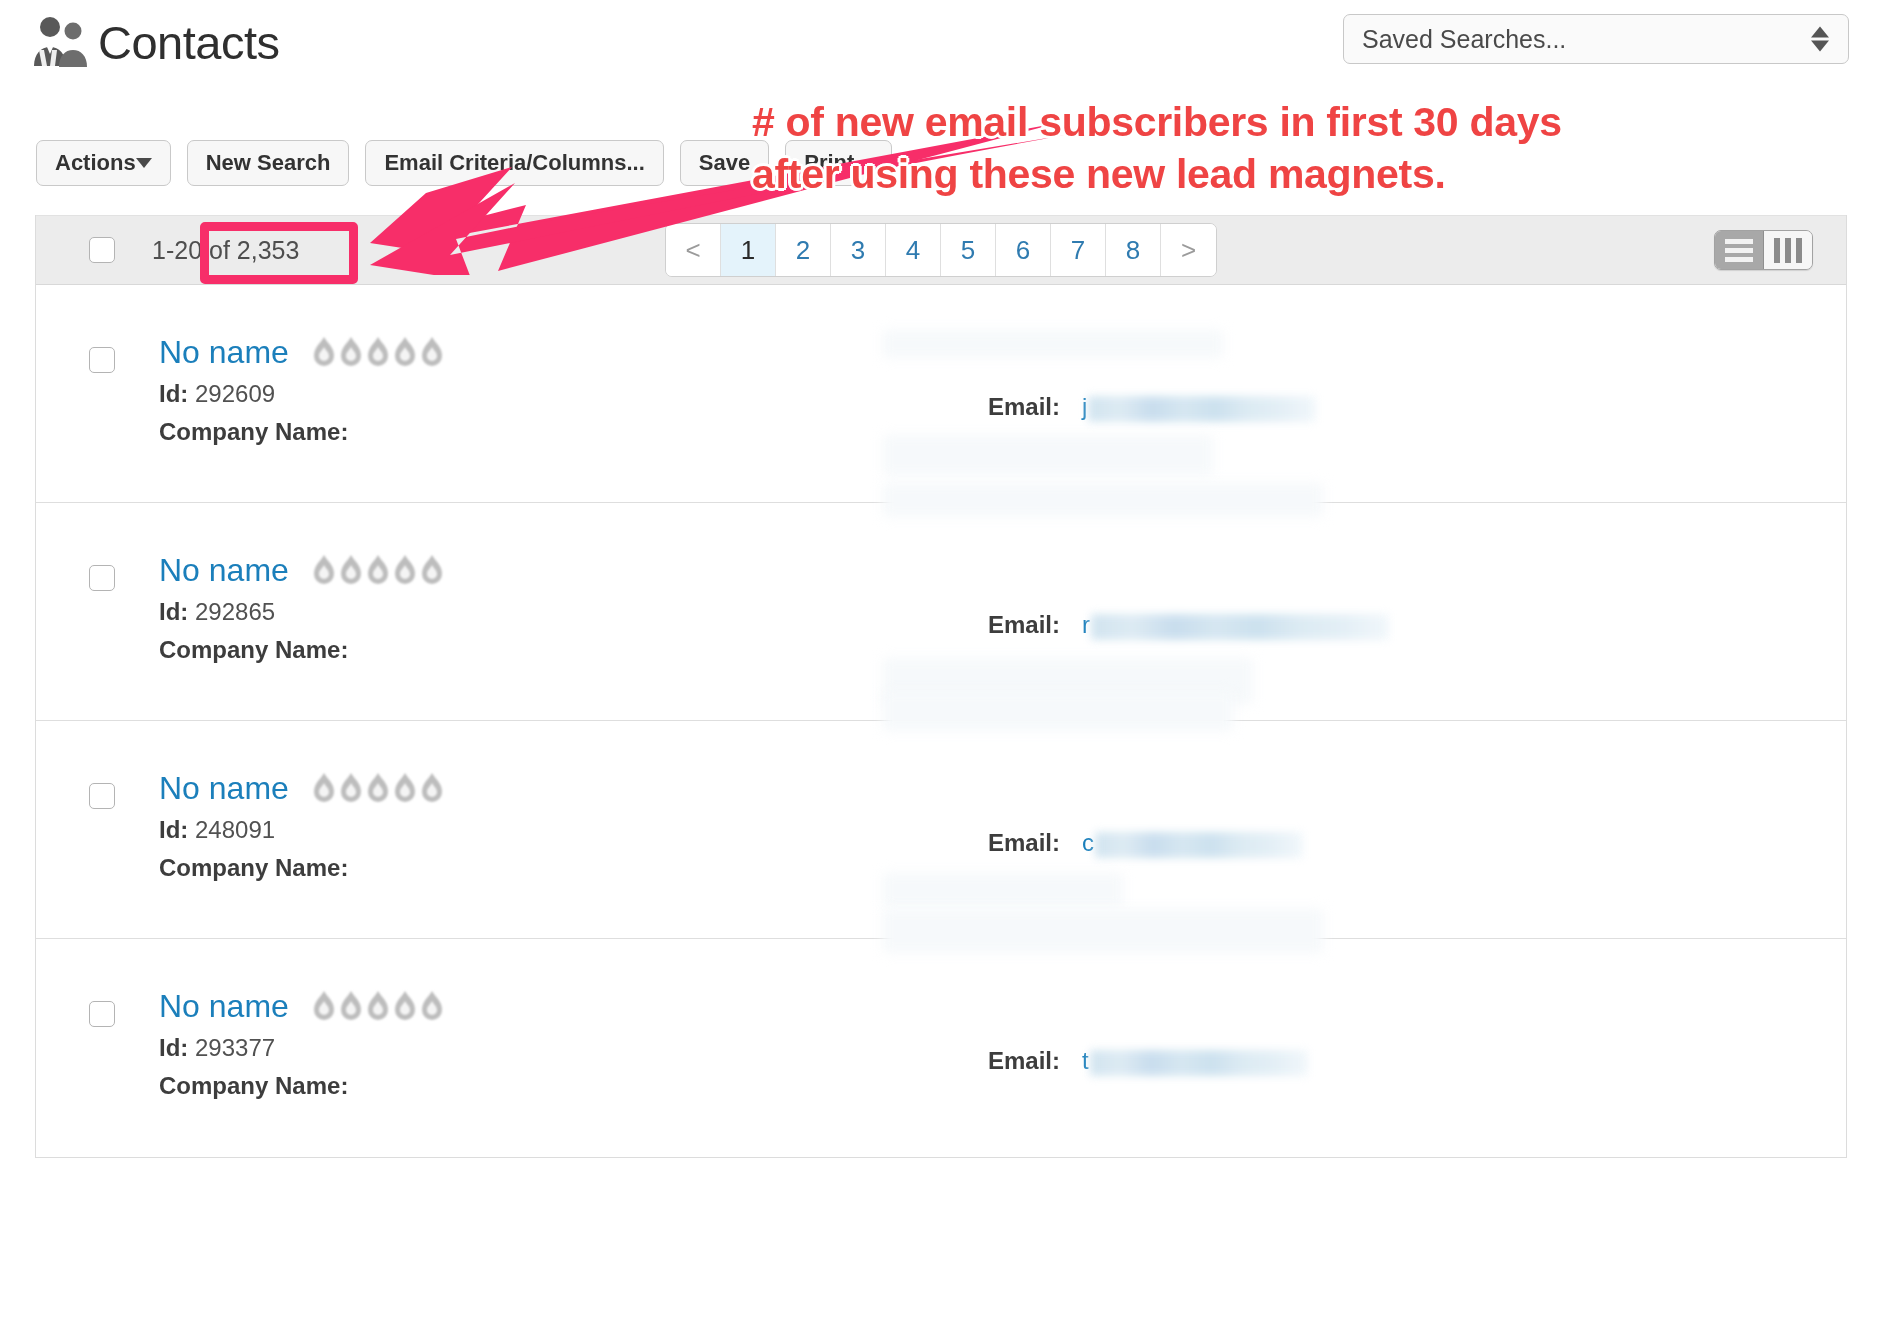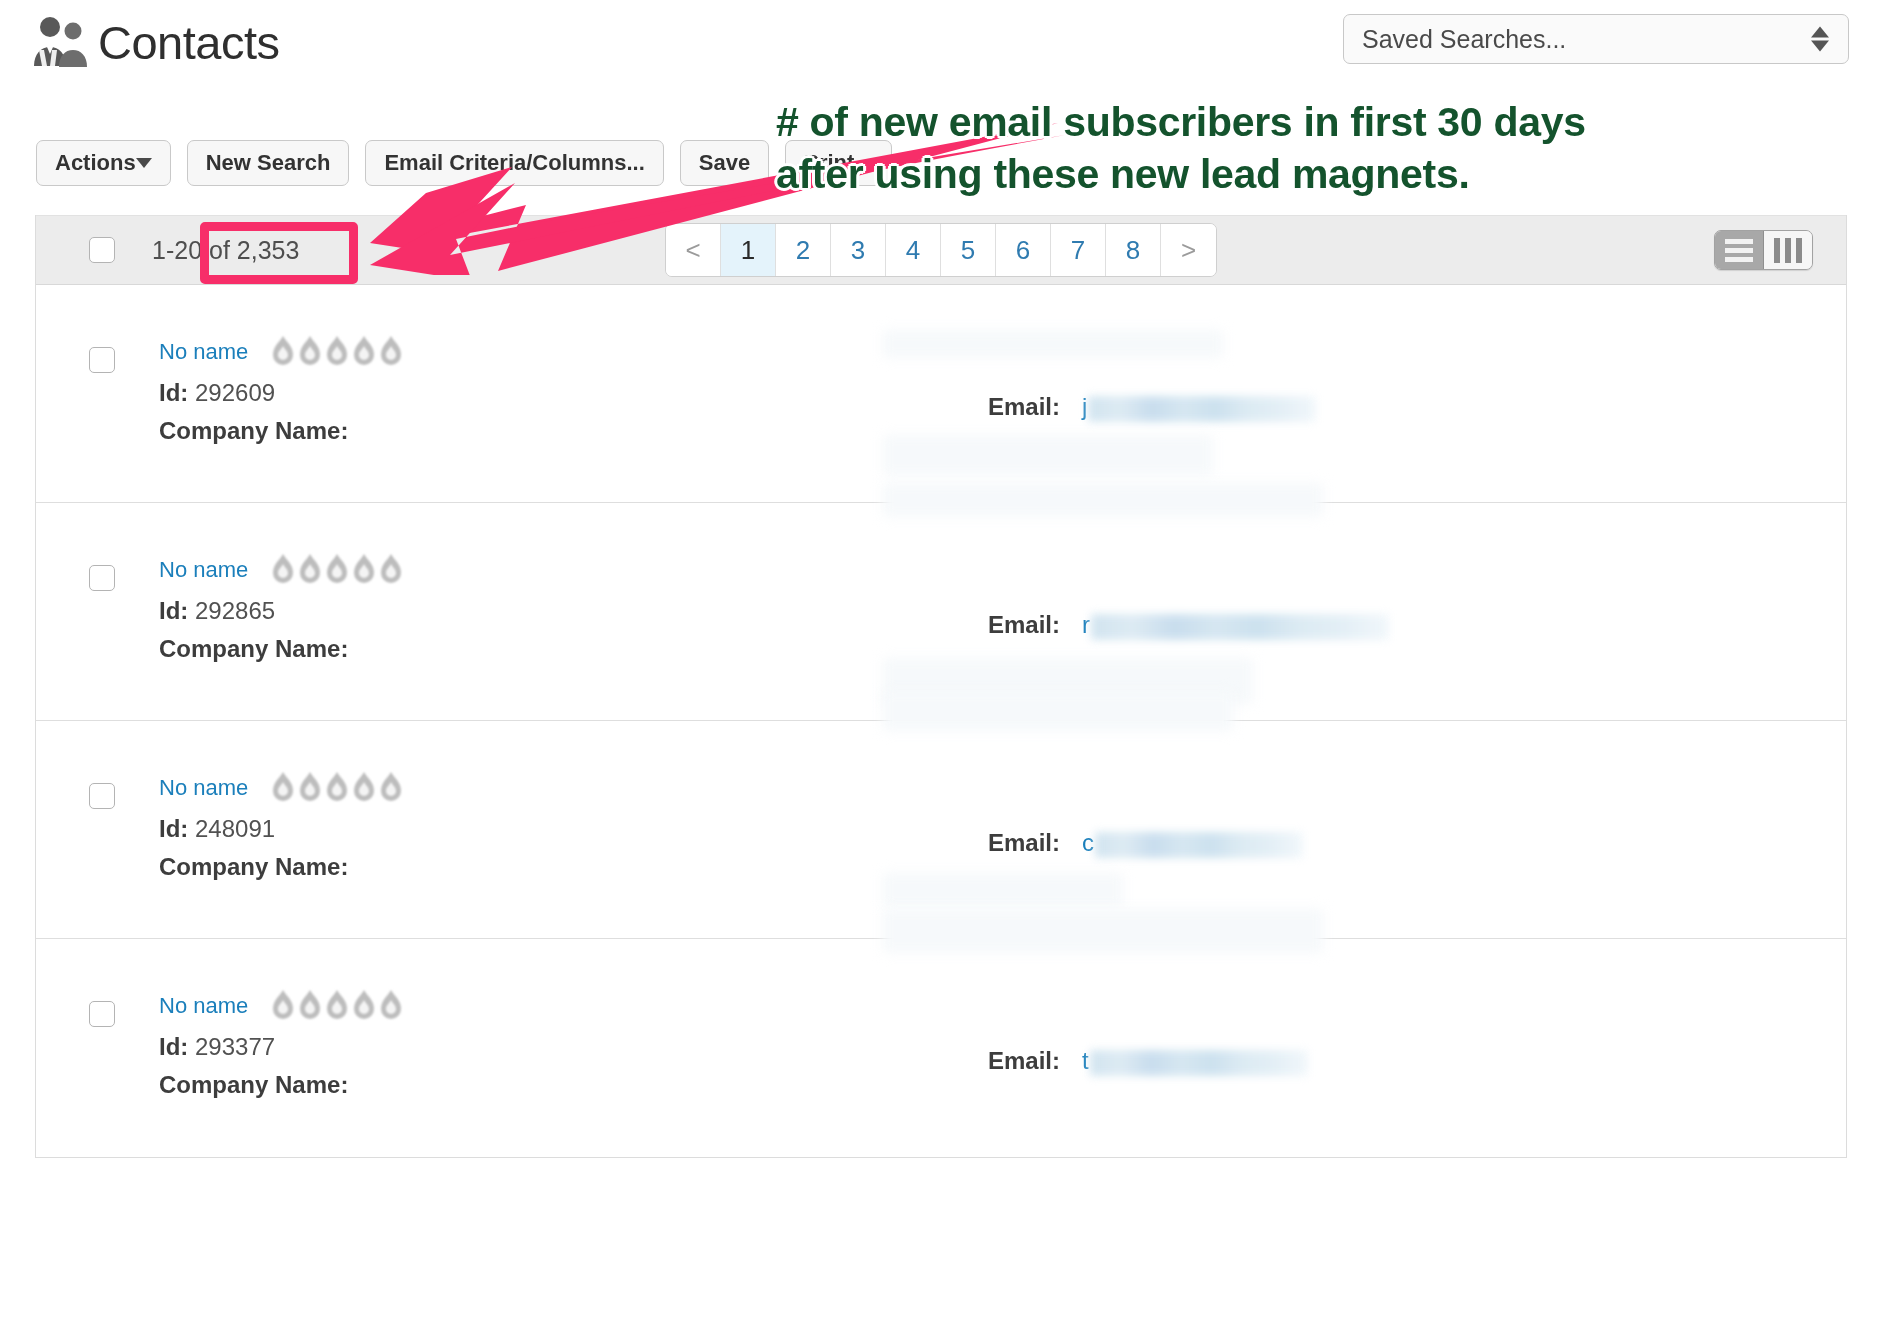--- a/index.html
+++ b/index.html
@@ -249,21 +249,21 @@
     left: 123px;
     top: 50px;
   }
   .name-line {
     display: flex;
     align-items: center;
     gap: 22px;
     margin-bottom: 8px;
   }
   .contact-name {
-    font-size: 22px;
+    font-size: 32px;
     color: #1b7fbb;
     cursor: pointer;
     line-height: 1.1;
   }
   .flames { display: flex; gap: 1px; align-items: flex-end; filter: blur(1.1px); }
   .flames svg { display: block; }
   .field-line {
     font-size: 24px;
     color: #4a4a4a;
     margin-top: 10px;
@@ -327,26 +327,26 @@
   }
   #annotation-arrow {
     position: absolute;
     left: 330px;
     top: 95px;
     width: 780px;
     height: 180px;
   }
   #annotation-text {
     position: absolute;
-    left: 776px;
+    left: 752px;
     top: 96px;
     width: 1060px;
     font-size: 41px;
     font-weight: bold;
-    color: #14532d;
+    color: #ef4444;
     line-height: 1.28;
     letter-spacing: -0.3px;
     text-shadow:
       -2px -2px 0 #fff,  2px -2px 0 #fff,
       -2px  2px 0 #fff,  2px  2px 0 #fff,
       -3px  0   0 #fff,  3px  0   0 #fff,
        0   -3px 0 #fff,  0    3px 0 #fff;
   }
   #annotation-text div { white-space: nowrap; }
 </style>

